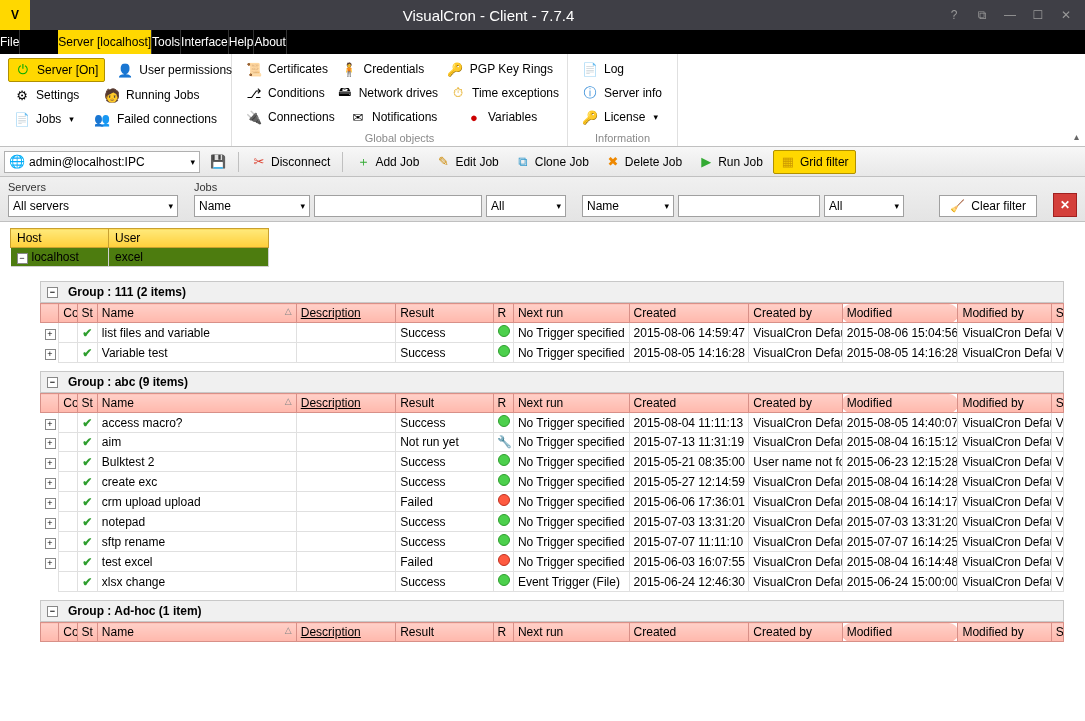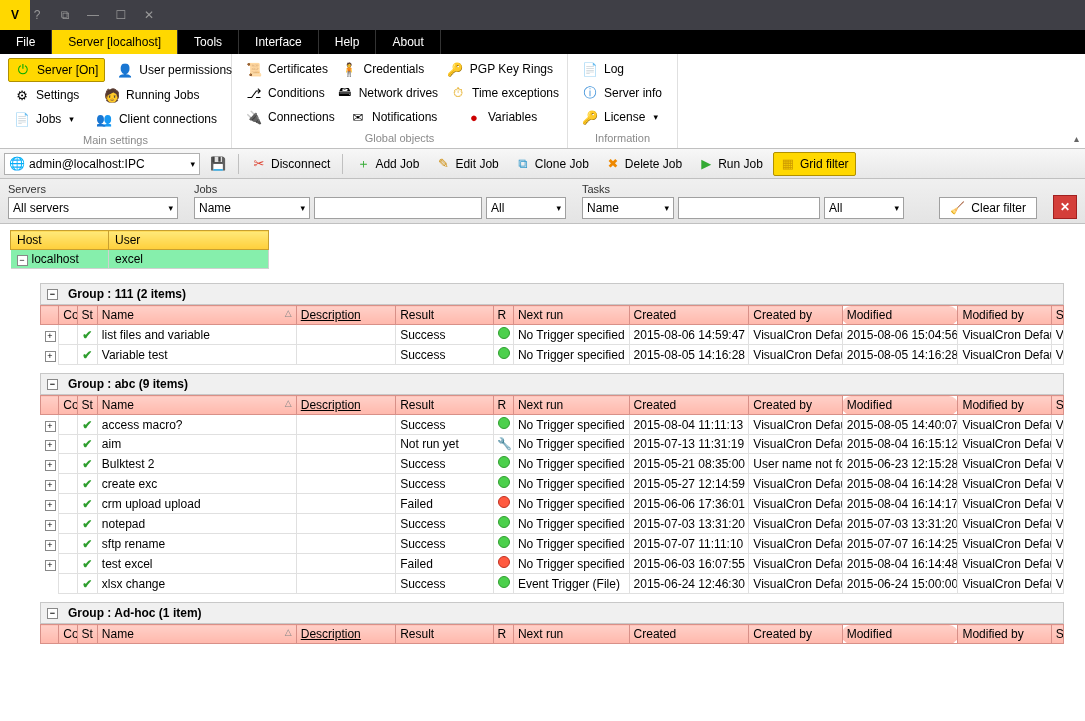--- a/index.html
+++ b/index.html
@@ -7,22 +7,22 @@
 
 
 .titlebar { height: 30px; background: #3f3f46; display: flex; align-items: center; color: #fff; }
 .titlebar-logo { width: 30px; height: 30px; display:flex; align-items:center; justify-content:center; background:#ffd800; color:#000; font-weight:bold; }
 .titlebar-title { flex: 1; text-align: center; font-size: 15px; color: #fff; }
 .titlebar-controls { display:flex; gap:14px; padding-right:12px; color:#999; }
 .titlebar-controls span { cursor:pointer; width:14px; text-align:center; }
 
 
 .menubar { height: 24px; background: #000; display:flex; }
-.menubar .menu-item { padding: 4px 16px; color:#fff; display:flex; align-items:center; border-right:1px solid #333; cursor:pointer; }
-.menubar .menu-item.active { background: #ffd800; color:#000; }
+.menubar .menu-item { padding: 4px 0; color:#fff; display:flex; align-items:center; border-right:1px solid #333; cursor:pointer; }
+.menubar .menu-item.active { background: #ffd800; color:#000;margin-left:38px; }
 
 
 .ribbon { background: #fff; display:flex; border-bottom:1px solid #c0c0c0; position:relative; }
 .ribbon-group { padding: 4px 8px 2px 8px; border-right:1px solid #e0e0e0; display:flex; flex-direction:column; }
 .ribbon-rows { display:flex; flex-direction:column; gap:2px; }
 .ribbon-row { display:flex; gap:0; }
 .ribbon-btn { display:flex; align-items:center; gap:6px; padding:3px 6px; cursor:pointer; border-radius:2px; white-space:nowrap; }
 .ribbon-btn.on { background:#ffd800; border:1px solid #b09000; }
 .ribbon-group-label { text-align:center; color:#8a8a8a; font-size:11px; padding-top:4px; }
 .icon16 { width:16px; height:16px; display:inline-flex; align-items:center; justify-content:center; font-size:13px; }
@@ -42,21 +42,21 @@
 .filter-row { display:flex; gap:4px; }
 .sel,.txt { height:22px; border:1px solid #a0a0a0; background:#fff; padding:0 4px; }
 .clear-btn { background:#fff; border:1px solid #a0a0a0; padding:3px 10px; display:flex; align-items:center; gap:6px; cursor:pointer; }
 .close-x { width:24px; height:24px; background:#d43f3a; color:#fff; display:flex; align-items:center; justify-content:center; font-weight:bold; cursor:pointer; border:1px solid #a02020; }
 
 
 .main { background:#fff; position:relative; height: 505px; overflow:hidden; }
 .servers-panel { margin:6px 0 0 10px; }
 .mini-table { border-collapse:collapse; }
 .mini-table th { background:linear-gradient(#ffe97a,#ffcf3a); border:1px solid #c8a030; text-align:left; padding:2px 6px; font-weight:normal; }
-.mini-table td { border:1px solid #d0d0d0; padding:2px 6px; background:#86efac; }
+.mini-table td { border:1px solid #d0d0d0; padding:2px 6px; background:#4d7c0f; }
 .expand-box { width:11px; height:11px; border:1px solid #888; display:inline-flex; align-items:center; justify-content:center; font-size:9px; line-height:1; background:#fff; cursor:pointer; margin-right:4px; }
 
 .groups { margin:14px 0 0 40px; width: 1024px; }
 .group-header { background:#f0f0f0; border:1px solid #c8c8c8; padding:3px 6px; display:flex; align-items:center; gap:6px; font-weight:bold; }
 .grid { border-collapse:collapse; width:100%; table-layout:fixed; }
 .grid th { background:linear-gradient(#ffd0c8,#ffb8ac); border:1px solid #d89088; padding:2px 4px; text-align:left; font-weight:normal; white-space:nowrap; overflow:hidden; }
 .grid td { border:1px solid #e0e0e0; padding:2px 4px; background:#fff; white-space:nowrap; overflow:hidden; text-overflow:clip; }
 .col-exp { width:18px; }
 .col-co { width:18px; }
 .col-st { width:20px; }
@@ -74,20 +74,21 @@
 .tick { color:#2e9e2e; font-weight:bold; }
 .dot-green { width:12px; height:12px; border-radius:50%; background:#4cd04c; border:1px solid #2e9e2e; display:inline-block; }
 .dot-red { width:12px; height:12px; border-radius:50%; background:#ff5a40; border:1px solid #c03020; display:inline-block; }
 .wrench { color:#6080c0; }
 </style>
 </head>
 <body>
 
 <div class="titlebar">
   <div class="titlebar-logo">V</div>
+  <div class="titlebar-title">VisualCron - Client - 7.7.4</div>
   <div class="titlebar-controls">
     <span>?</span>
     <span>⧉</span>
     <span>—</span>
     <span>☐</span>
     <span>✕</span>
   </div>
 </div>
 
 <div class="menubar">
@@ -123,25 +124,24 @@
           </div>
       </div>
       <div class="ribbon-row">
         <div class="ribbon-btn" style="width:90px">
             <span class="icon16">📄</span>
             <span>Jobs</span>
             <span style="font-size:9px;margin-left:2px">▾</span>
           </div>
         <div class="ribbon-btn">
             <span class="icon16">👥</span>
-            <span>Client connections</span>
-          </div>
-      </div>
-    </div>
-    <div class="ribbon-group-label">Main settings</div>
+            <span>Failed connections</span>
+          </div>
+      </div>
+    </div>
   </div>
 
   <div class="ribbon-group" style="width:336px">
     <div class="ribbon-rows">
       <div class="ribbon-row">
         <div class="ribbon-btn" style="width:104px">
             <span class="icon16">📜</span>
             <span>Certificates</span>
           </div>
         <div class="ribbon-btn" style="width:116px">
@@ -271,21 +271,20 @@
           <span style="font-size:9px">▾</span>
         </div>
       <input class="txt" style="width: 168px;">
       <div class="sel" style="width:80px;display:flex;align-items:center;justify-content:space-between">
           <span>All</span>
           <span style="font-size:9px">▾</span>
         </div>
     </div>
   </div>
   <div class="filter-col">
-    <label>Tasks</label>
     <div class="filter-row">
       <div class="sel" style="width:92px;display:flex;align-items:center;justify-content:space-between">
           <span>Name</span>
           <span style="font-size:9px">▾</span>
         </div>
       <input class="txt" style="width: 142px;">
       <div class="sel" style="width:80px;display:flex;align-items:center;justify-content:space-between">
           <span>All</span>
           <span style="font-size:9px">▾</span>
         </div>

